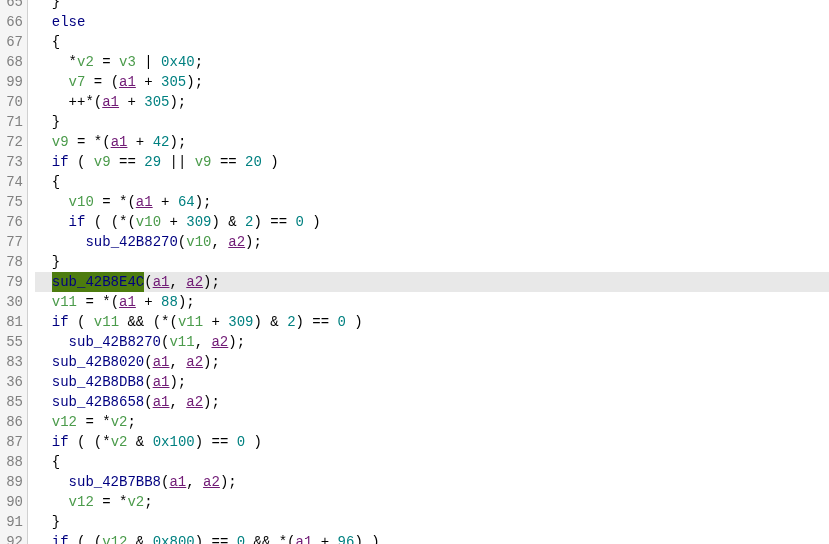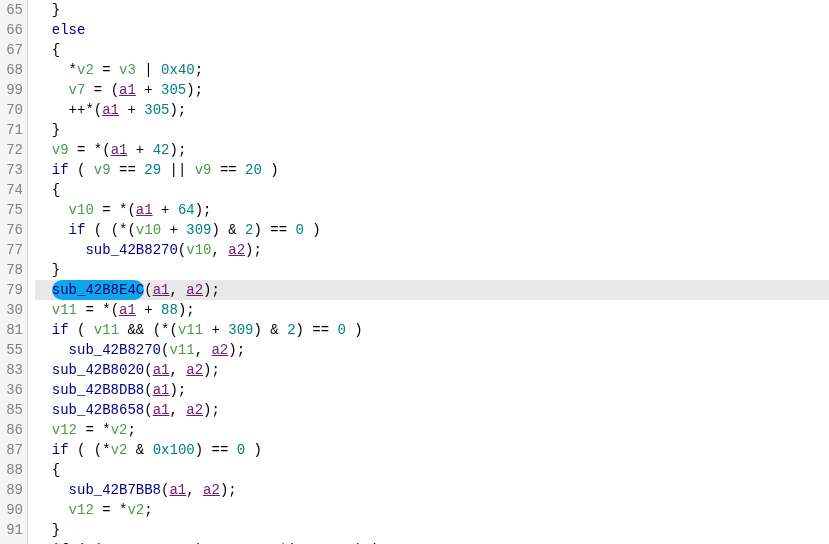--- a/index.html
+++ b/index.html
@@ -7,20 +7,21 @@
       font-family: 'Consolas', 'Courier New', monospace;
       font-size: 14px;
       line-height: 20px;
       background: #ffffff;
       overflow: hidden;
     }
     .editor {
       display: flex;
       width: 829px;
       height: 544px;
+      align-items: center;
     }
     .gutter {
       background: #f5f5f5;
       border-right: 1px solid #d0d0d0;
       text-align: right;
       color: #808080;
       user-select: none;
       flex: 0 0 28px;
     }
     .gutter .ln {
@@ -35,22 +36,21 @@
     }
     .row {
       height: 20px;
       display: flex;
       align-items: center;
     }
     .row.hl {
       background: #e8e8e8;
     }
     .sym-hl {
-      background: #0ea5e9;
-      border-radius: 10px;
+      background: #4d7c0f;
     }
     .kw { color: #000080; }
     .var { color: #4B9B4B; }
     .arg { color: #701a75; text-decoration: underline; }
     .fn { color: #000080; }
     .num { color: #008080; }
   </style>
 </head>
 <body>
 

